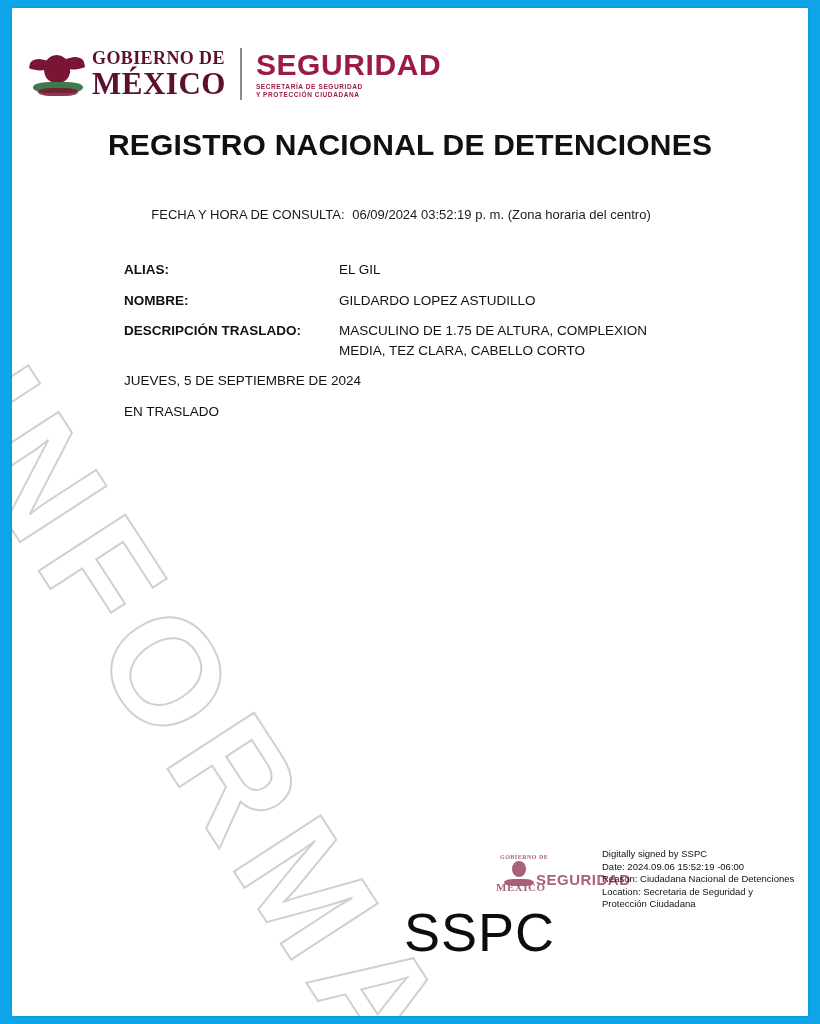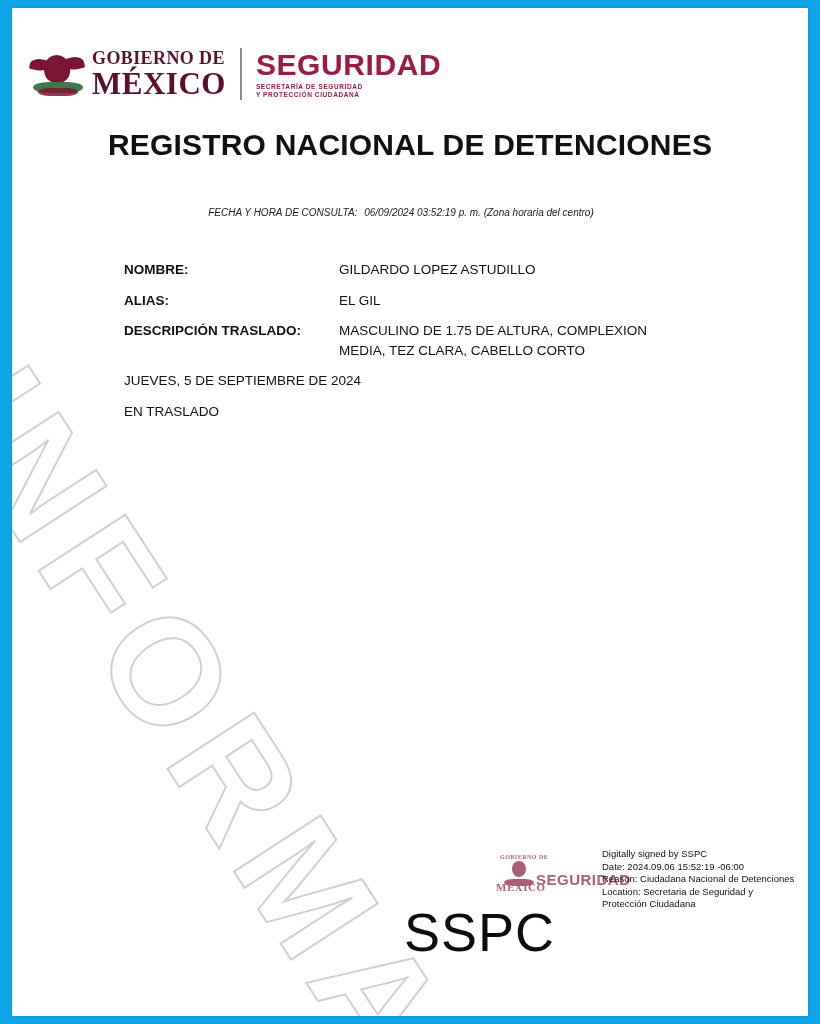--- a/index.html
+++ b/index.html
@@ -135,23 +135,22 @@
     color: #111;
     letter-spacing: .2px;
   }
 
   
   .consulta {
     position: absolute;
     top: 199px;
     left: 0; right: 18px;
     text-align: center;
-    font-size: 10px;
+    font-size: 13px;
     color: #1a1a1a;
-    font-style: italic;
   }
   .consulta .label { margin-right: 4px; }
 
   
   .fields {
     position: absolute;
     left: 112px;
     top: 252px;
     width: 620px;
   }
@@ -297,26 +296,26 @@
 
     <div class="doc-title">REGISTRO NACIONAL DE DETENCIONES</div>
 
     <div class="consulta">
       <span class="label">FECHA Y HORA DE CONSULTA:</span>
       <span>06/09/2024 03:52:19 p. m. (Zona horaria del centro)</span>
     </div>
 
     <div class="fields">
       <div class="field-row">
+        <div class="field-label">ALIAS:</div>
+        <div class="field-value">EL GIL</div>
+      </div>
+      <div class="field-row">
         <div class="field-label">NOMBRE:</div>
         <div class="field-value">GILDARDO LOPEZ ASTUDILLO</div>
-      </div>
-      <div class="field-row">
-        <div class="field-label">ALIAS:</div>
-        <div class="field-value">EL GIL</div>
       </div>
       <div class="field-row">
         <div class="field-label">DESCRIPCIÓN TRASLADO:</div>
         <div class="field-value">MASCULINO DE 1.75 DE ALTURA, COMPLEXION
 MEDIA, TEZ CLARA, CABELLO CORTO</div>
       </div>
       <div class="field-row">
         <div class="field-value">JUEVES, 5 DE SEPTIEMBRE DE 2024</div>
       </div>
       <div class="field-row">

